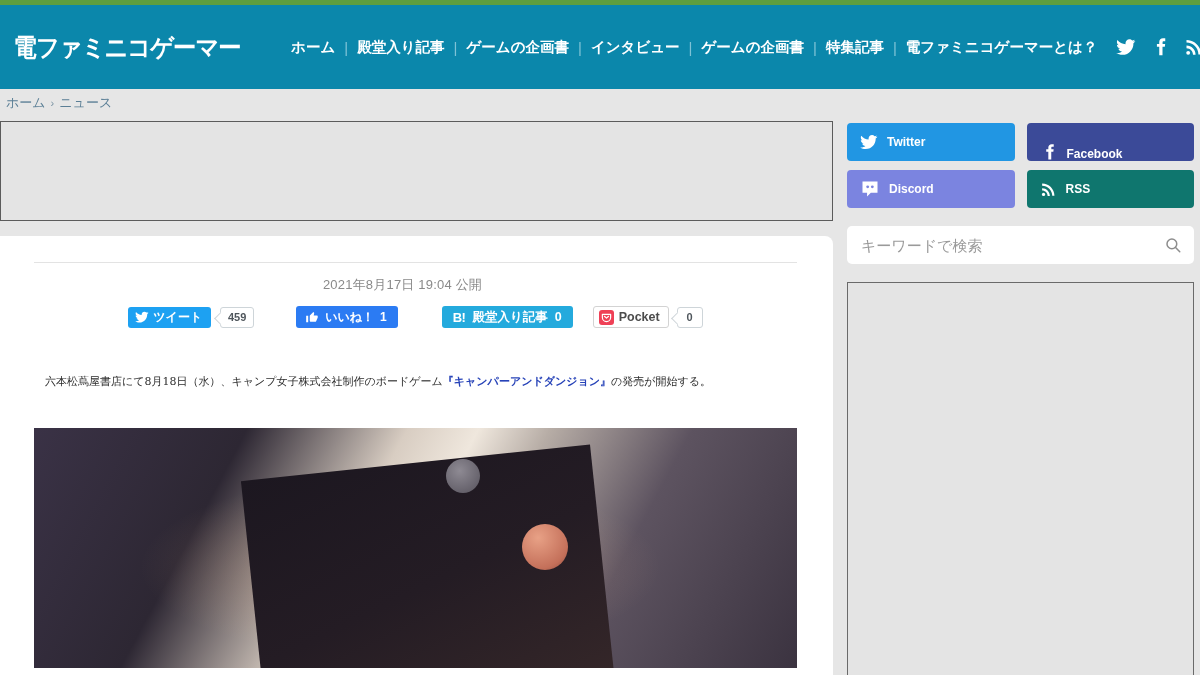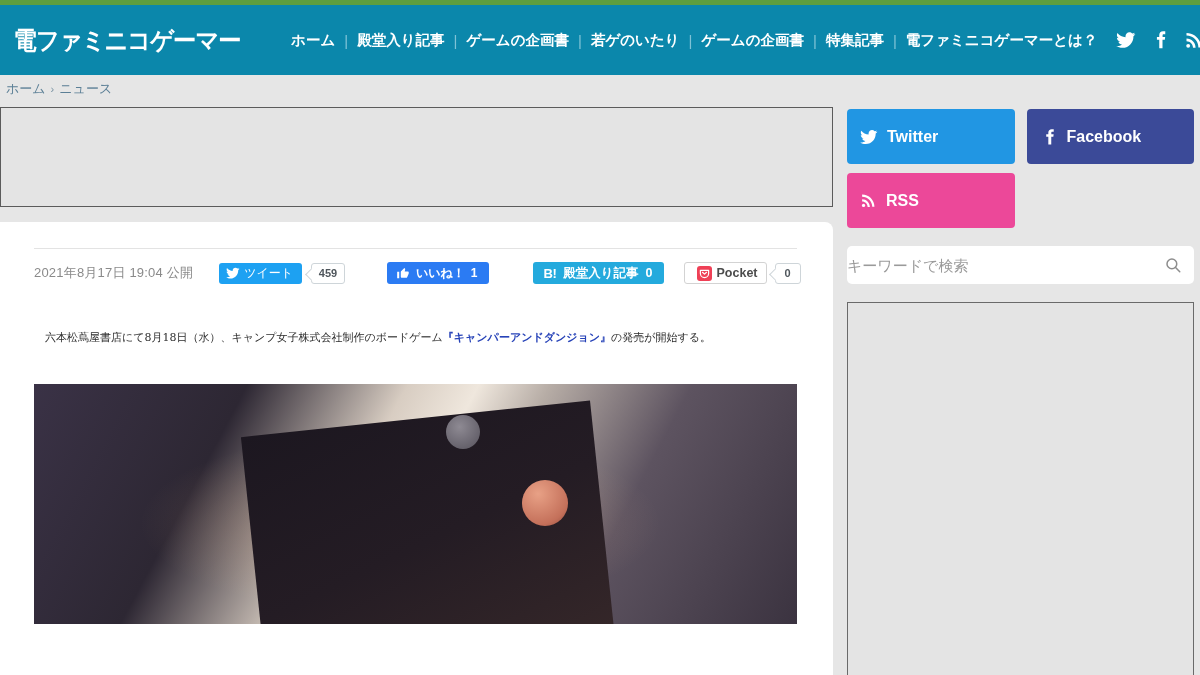--- a/index.html
+++ b/index.html
@@ -21,21 +21,21 @@
   
   .top-strip {
     height: 5px;
     background: #5e9e3e;
     width: 100%;
   }
 
   
   .site-header {
     background: #0b87ab;
-    height: 70px;
+    height: 84px;
     display: flex;
     align-items: center;
     padding: 0 14px 0 8px;
     width: 100%;
   }
 
   .logo {
     flex: 0 0 auto;
     color: #ffffff;
     font-weight: bold;
@@ -160,21 +160,22 @@
     letter-spacing: 0.2px;
     margin-bottom: 26px;
     font-family: "DejaVu Sans", sans-serif;
   }
 
   .meta-row {
     display: flex;
     align-items: center;
     border-top: 1px solid #e3e3e3;
     padding-top: 13px;
-    gap: 0;
+    gap: 12px;
+    flex-direction: column;
   }
 
   .pub-date {
     font-size: 13px;
     color: #8a8a8a;
     white-space: nowrap;
     margin-right: 26px;
     letter-spacing: 0.2px;
   }
 
@@ -182,21 +183,21 @@
   .share-group {
     display: flex;
     align-items: center;
     gap: 0;
   }
 
   .btn-tweet {
     background: #1da1f2;
     color: #fff;
     font-size: 12px;
-    font-weight: normal;
+    font-weight: bold;
     height: 21px;
     border-radius: 3px;
     display: inline-flex;
     align-items: center;
     gap: 4px;
     padding: 0 9px 0 7px;
     cursor: pointer;
     white-space: nowrap;
   }
 
@@ -267,21 +268,21 @@
   }
 
   .btn-pocket {
     background: #fff;
     border: 1px solid #d3d3d3;
     border-radius: 3px;
     height: 22px;
     display: inline-flex;
     align-items: center;
     gap: 5px;
-    padding: 0 8px 0 12px;
+    padding: 0 8px 0 5px;
     margin-left: 20px;
     color: #4c4c4c;
     font-size: 12.5px;
     font-weight: bold;
     cursor: pointer;
     white-space: nowrap;
   }
   .pocket-badge {
     width: 15px; height: 15px;
     background: #ef4056;
@@ -342,46 +343,46 @@
   }
 
   
   .social-grid {
     display: grid;
     grid-template-columns: 1fr 1fr;
     gap: 9px 12px;
   }
 
   .social-btn {
-    height: 55px;
+    height: 38px;
     border-radius: 4px;
     display: flex;
     align-items: center;
     gap: 9px;
     padding-left: 13px;
     color: #ffffff;
-    font-size: 16px;
+    font-size: 12px;
     font-weight: bold;
     cursor: pointer;
     user-select: none;
   }
   .social-btn svg { fill: #ffffff; }
   .sb-twitter  { background: #2196e3; }
-  .sb-facebook { background: #3b4a98; }
+  .sb-facebook { background: #3b4a98; align-items: flex-end; }
   .sb-discord  { background: #7b84e0; }
-  .sb-rss      { background: #ec4899; }
+  .sb-rss      { background: #0f766e; }
 
   .search-box {
     margin-top: 18px;
     height: 38px;
     background: #ffffff;
     border-radius: 5px;
     display: flex;
     align-items: center;
-    padding: 0 12px 0 0;
+    padding: 0 12px 0 14px;
   }
   .search-box input {
     flex: 1 1 auto;
     border: none;
     outline: none;
     font-size: 15px;
     color: #444;
     font-family: "Liberation Sans", sans-serif;
     background: transparent;
   }
@@ -397,21 +398,21 @@
 
   <div class="logo">電ファミニコゲーマー</div>
 
   <nav class="main-nav">
     <a>ホーム</a>
     <span class="nav-sep">|</span>
     <a>殿堂入り記事</a>
     <span class="nav-sep">|</span>
     <a>ゲームの企画書</a>
     <span class="nav-sep">|</span>
-    <a>若ゲのいたり</a>
+    <a>インタビュー</a>
     <span class="nav-sep">|</span>
     <a>ゲームの企画書</a>
     <span class="nav-sep">|</span>
     <a>特集記事</a>
     <span class="nav-sep">|</span>
     <a>電ファミニコゲーマーとは？</a>
   </nav>
 
   <div class="header-social">
     <svg class="hs-icon" viewBox="0 0 24 24">
@@ -510,20 +511,28 @@
         <span>Twitter</span>
       </div>
 
       <div class="social-btn sb-facebook">
         <svg width="18" height="18" viewBox="0 0 24 24">
           <path d="M15.1 8.4V6.3c0-.8.2-1.3 1.4-1.3h1.8V1.6c-.9-.1-1.8-.1-2.7-.1-2.7 0-4.5 1.6-4.5 4.6v2.3H8.3v3.4h2.8V22h3.9v-10.2h2.8l.4-3.4h-3.1z"></path>
         </svg>
         <span>Facebook</span>
       </div>
 
+      <div class="social-btn sb-discord">
+        <svg width="20" height="20" viewBox="0 0 24 24">
+          <path d="M3 3h18v13.5h-8L8.5 21v-4.5H3z" fill="#ffffff"></path>
+          <circle cx="9.2" cy="9.4" r="1.7" fill="#7b84e0"></circle>
+          <circle cx="14.8" cy="9.4" r="1.7" fill="#7b84e0"></circle>
+        </svg>
+        <span>Discord</span>
+      </div>
 
       <div class="social-btn sb-rss">
         <svg width="17" height="17" viewBox="0 0 24 24">
           <circle cx="5" cy="19" r="2.3"></circle>
           <path d="M3 10.3v3.1c4.3 0 7.8 3.5 7.8 7.8h3.1c0-6-4.9-10.9-10.9-10.9z"></path>
           <path d="M3 3.5v3.1c7.9 0 14.3 6.4 14.3 14.3h3.1C20.4 11.3 12.6 3.5 3 3.5z"></path>
         </svg>
         <span>RSS</span>
       </div>
     </div>

